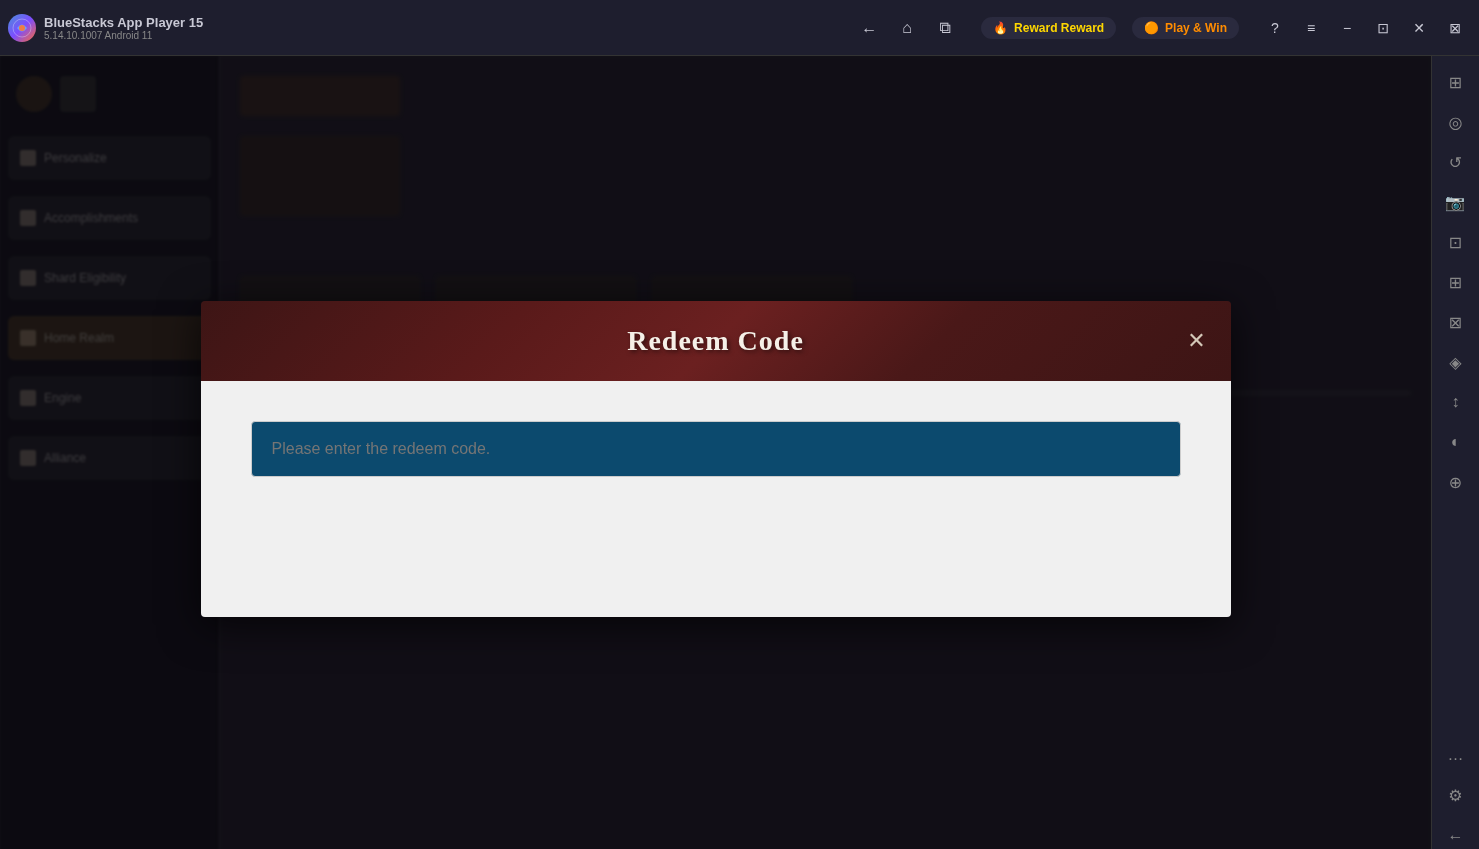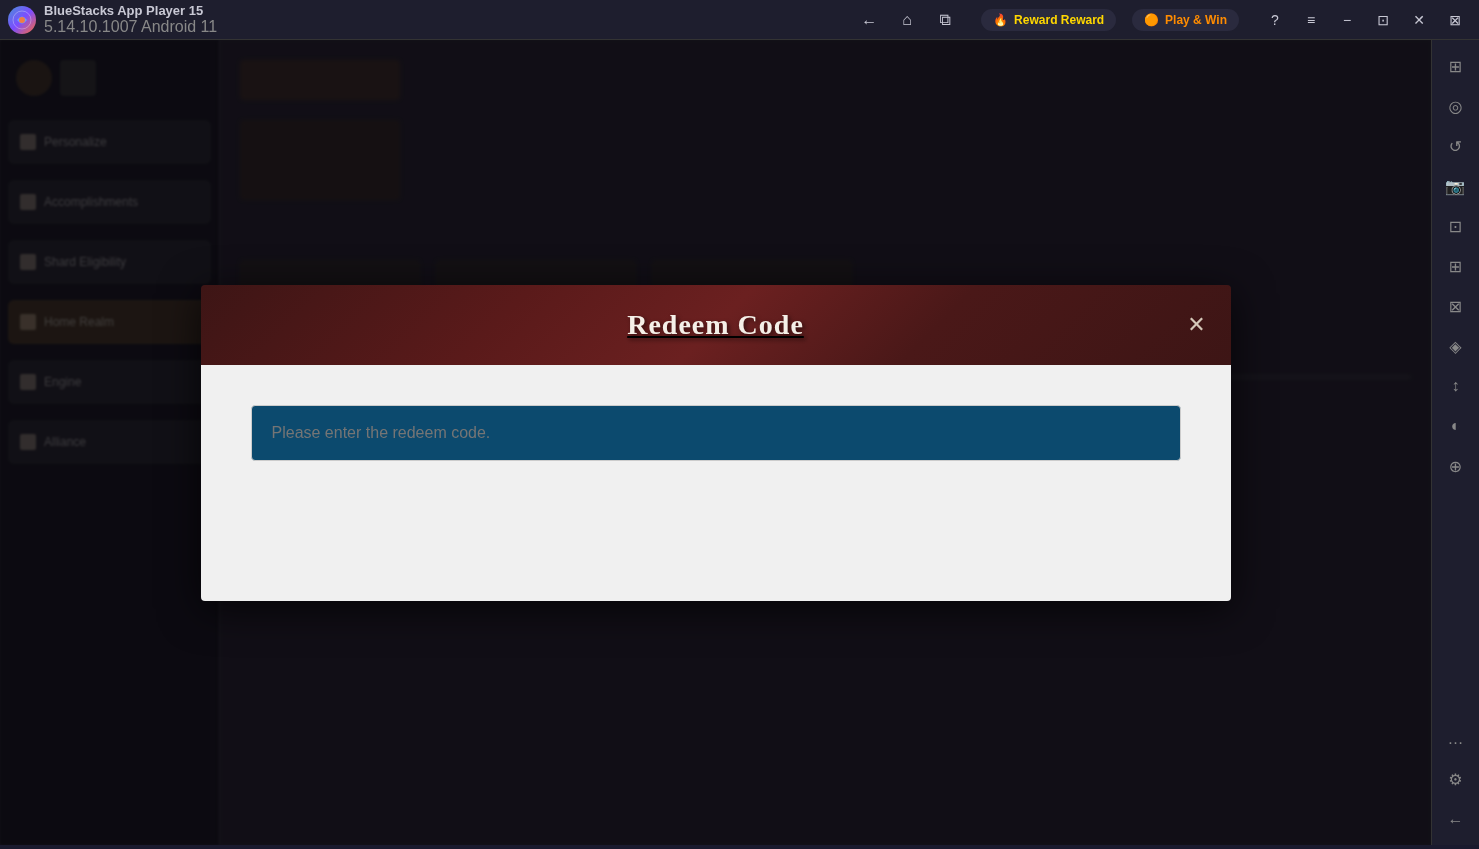--- a/index.html
+++ b/index.html
@@ -8,21 +8,21 @@
       width: 1479px;
       height: 849px;
       overflow: hidden;
       font-family: 'Segoe UI', Arial, sans-serif;
       background: #1a1a2e;
       position: relative;
     }
 
     
     .titlebar {
-      height: 40px;
+      height: 56px;
       background: #1e1e2e;
       display: flex;
       align-items: center;
       padding: 0 8px;
       position: relative;
       z-index: 100;
       border-bottom: 1px solid #333;
     }
 
     .titlebar-logo {
@@ -42,21 +42,21 @@
     }
 
     .titlebar-app-name {
       color: #c8c8d4;
       font-size: 13px;
       font-weight: 600;
     }
 
     .titlebar-app-version {
       color: #888;
-      font-size: 16px;
+      font-size: 10px;
     }
 
     .titlebar-nav {
       display: flex;
       align-items: center;
       gap: 6px;
       margin-right: 20px;
     }
 
     .titlebar-nav-btn {
@@ -218,21 +218,20 @@
       position: relative;
     }
 
     .modal-header {
       height: 80px;
       background: linear-gradient(135deg, #3d1515 0%, #5a1a1a 30%, #6b2020 50%, #4a1818 70%, #3d1515 100%);
       display: flex;
       align-items: center;
       justify-content: center;
       position: relative;
-      text-decoration: underline;
     }
 
     .modal-title {
       color: #f5f0e8;
       font-size: 28px;
       font-weight: 700;
       font-family: Georgia, serif;
       text-shadow: 2px 2px 4px rgba(0,0,0,0.5);
       letter-spacing: 1px;
     }

